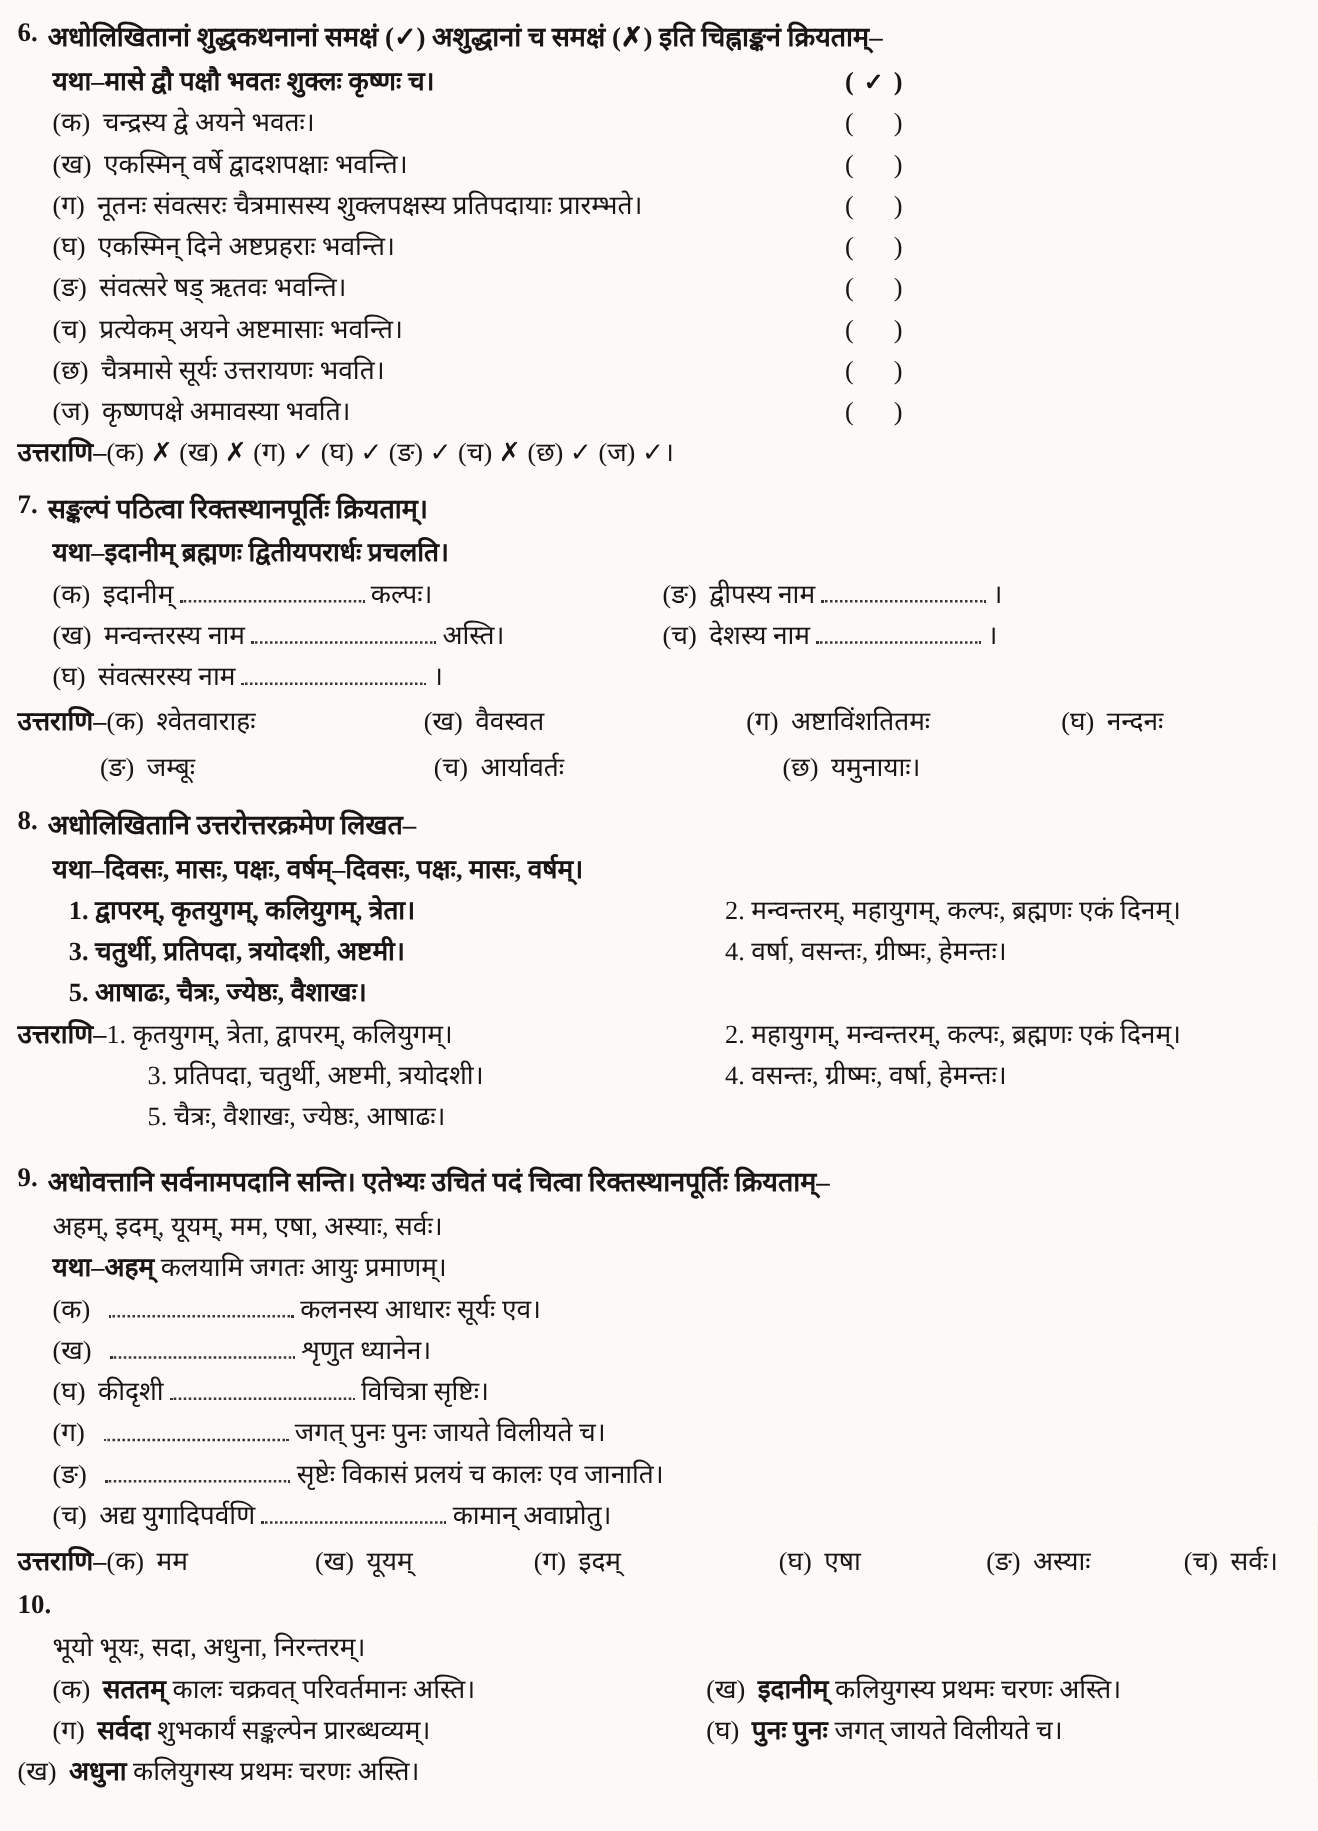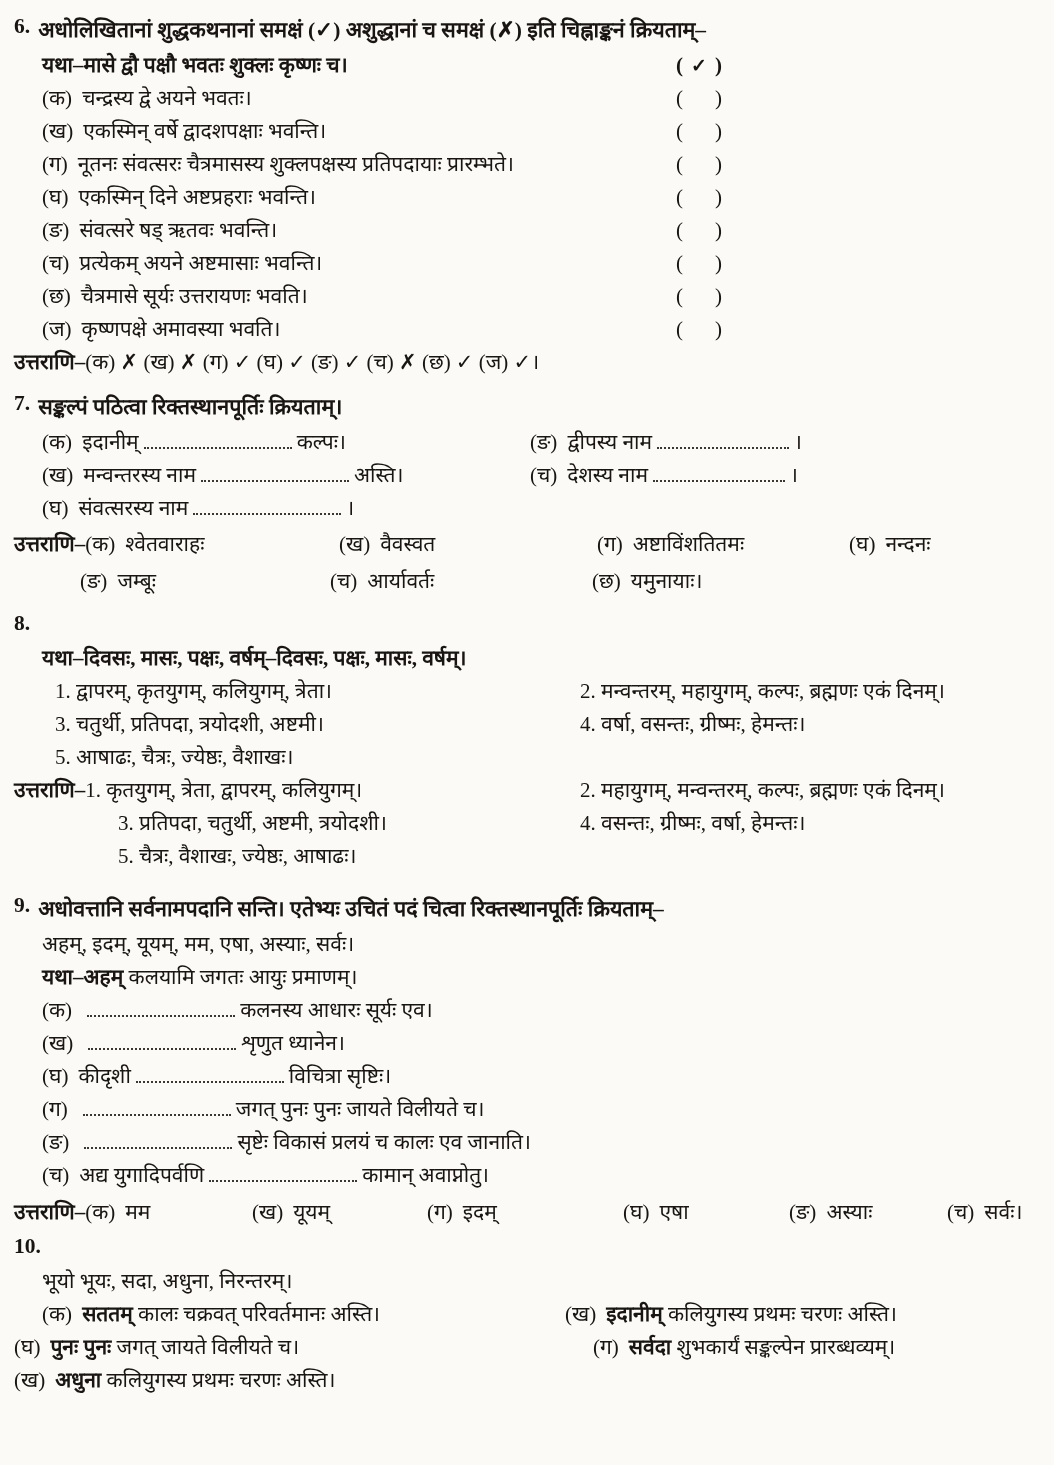--- a/index.html
+++ b/index.html
@@ -13,35 +13,35 @@
     font-family: "Liberation Serif", "DejaVu Serif", serif;
     font-size: 21px;
     padding: 14px 16px 0 14px;
     overflow: hidden;
   }
   .b { font-weight: bold; }
   .r { position: relative; line-height: 24px; margin-bottom: 9px; white-space: nowrap; }
   .qtitle { display: flex; gap: 8px; font-weight: bold; font-size: 21.5px; margin-bottom: 10px; white-space: nowrap; }
   .qnum { flex: 0 0 auto; }
   .ind { padding-left: 28px; }
-  .ind2 { padding-left: 41px; }
+  .ind2 { padding-left: 41px; font-weight: bold; }
   .lbl { display: inline-block; margin-right: 10px; }
   .bracket { position: absolute; left: 662px; top: 0; letter-spacing: 2px; }
   .bracket .mark { display: inline-block; width: 30px; text-align: center; font-weight: bold; font-size: 19px; }
   .blank {
     display: inline-block; width: 148px; height: 15px;
     border-bottom: 2px dotted #3a3632; margin: 0 5px;
   }
   .blank.sm { width: 132px; }
   .ansline { margin-bottom: 9px; }
   .grid2-q7 { display: grid; grid-template-columns: 516px 1fr; }
   .grid2-q8 { display: grid; grid-template-columns: 566px 1fr; }
   .grid2-q10 { display: grid; grid-template-columns: 551px 1fr; }
   .a7row1 { display: grid; grid-template-columns: 325px 258px 252px 1fr; margin-bottom: 9px; white-space: nowrap; }
-  .a7row2 { display: grid; grid-template-columns: 250px 262px 1fr; padding-left: 66px; margin-bottom: 9px; white-space: nowrap; }
+  .a7row2 { display: grid; grid-template-columns: 250px 262px 1fr; padding-left: 66px; margin-bottom: 9px; white-space: nowrap; gap: 17px; }
   .a9row { display: grid; grid-template-columns: 238px 175px 196px 166px 158px 1fr; margin-bottom: 9px; white-space: nowrap; margin-top: 10px; }
   .hang { padding-left: 104px; font-family: Liberation Serif, serif; }
   .secgap { height: 8px; }
   .wordlist { padding-left: 28px; }
   .check { font-weight: bold; }
 </style>
 </head>
 <body>
 
 <div class="page">
@@ -94,20 +94,23 @@
     </div>
   </div>
 
   <div class="secgap"></div>
 
   <div>
     <div class="qtitle">
       <span class="qnum">7.</span>
       <span>सङ्कल्पं पठित्वा रिक्तस्थानपूर्तिः क्रियताम्।</span>
     </div>
+    <div class="r ind b">
+      <span>यथा–इदानीम् ब्रह्मणः द्वितीयपरार्धः प्रचलति।</span>
+    </div>
 
     <div class="grid2-q7">
       <div class="r ind">
         <span class="lbl">(क)</span><span>इदानीम्</span><span class="blank"></span><span>कल्पः।</span>
       </div>
       <div class="r">
         <span class="lbl">(ङ)</span><span>द्वीपस्य नाम</span><span class="blank sm"></span><span>।</span>
       </div>
       <div class="r ind">
         <span class="lbl">(ख)</span><span>मन्वन्तरस्य नाम</span><span class="blank"></span><span>अस्ति।</span>
@@ -132,20 +135,21 @@
       <span><span class="lbl">(च)</span><span>आर्यावर्तः</span></span>
       <span><span class="lbl">(छ)</span><span>यमुनायाः।</span></span>
     </div>
   </div>
 
   <div class="secgap"></div>
 
   <div>
     <div class="qtitle">
       <span class="qnum">8.</span>
+      <span>अधोलिखितानि उत्तरोत्तरक्रमेण लिखत–</span>
     </div>
     <div class="r ind b">
       <span>यथा–दिवसः, मासः, पक्षः, वर्षम्–दिवसः, पक्षः, मासः, वर्षम्।</span>
     </div>
 
     <div class="grid2-q8">
       <div class="r ind2">1. द्वापरम्, कृतयुगम्, कलियुगम्, त्रेता।</div>
       <div class="r">2. मन्वन्तरम्, महायुगम्, कल्पः, ब्रह्मणः एकं दिनम्।</div>
       <div class="r ind2">3. चतुर्थी, प्रतिपदा, त्रयोदशी, अष्टमी।</div>
       <div class="r">4. वर्षा, वसन्तः, ग्रीष्मः, हेमन्तः।</div>
@@ -214,26 +218,26 @@
     </div>
     <div class="r wordlist">भूयो भूयः, सदा, अधुना, निरन्तरम्।</div>
 
     <div class="grid2-q10">
       <div class="r ind">
         <span class="lbl">(क)</span><span class="b">सततम्</span> <span>कालः चक्रवत् परिवर्तमानः अस्ति।</span>
       </div>
       <div class="r">
         <span class="lbl">(ख)</span><span class="b">इदानीम्</span> <span>कलियुगस्य प्रथमः चरणः अस्ति।</span>
       </div>
+      <div class="r ind">
+        <span class="lbl">(ग)</span><span class="b">सर्वदा</span> <span>शुभकार्यं सङ्कल्पेन प्रारब्धव्यम्।</span>
+      </div>
       <div class="r">
         <span class="lbl">(घ)</span><span class="b">पुनः पुनः</span> <span>जगत् जायते विलीयते च।</span>
       </div>
-      <div class="r ind">
-        <span class="lbl">(ग)</span><span class="b">सर्वदा</span> <span>शुभकार्यं सङ्कल्पेन प्रारब्धव्यम्।</span>
-      </div>
     </div>
 
     <div class="grid2-q10">
       <div class="r">
         <span class="lbl">(ख)</span><span class="b">अधुना</span> <span>कलियुगस्य प्रथमः चरणः अस्ति।</span>
       </div>
 
     </div>
   </div>
 

